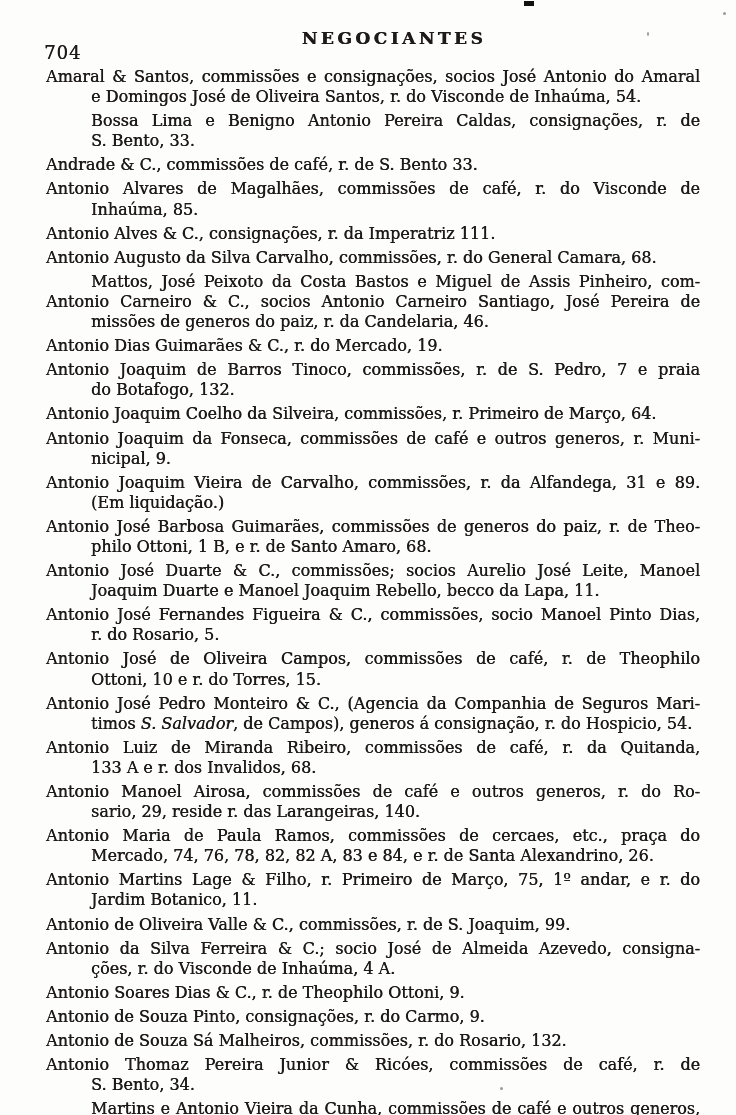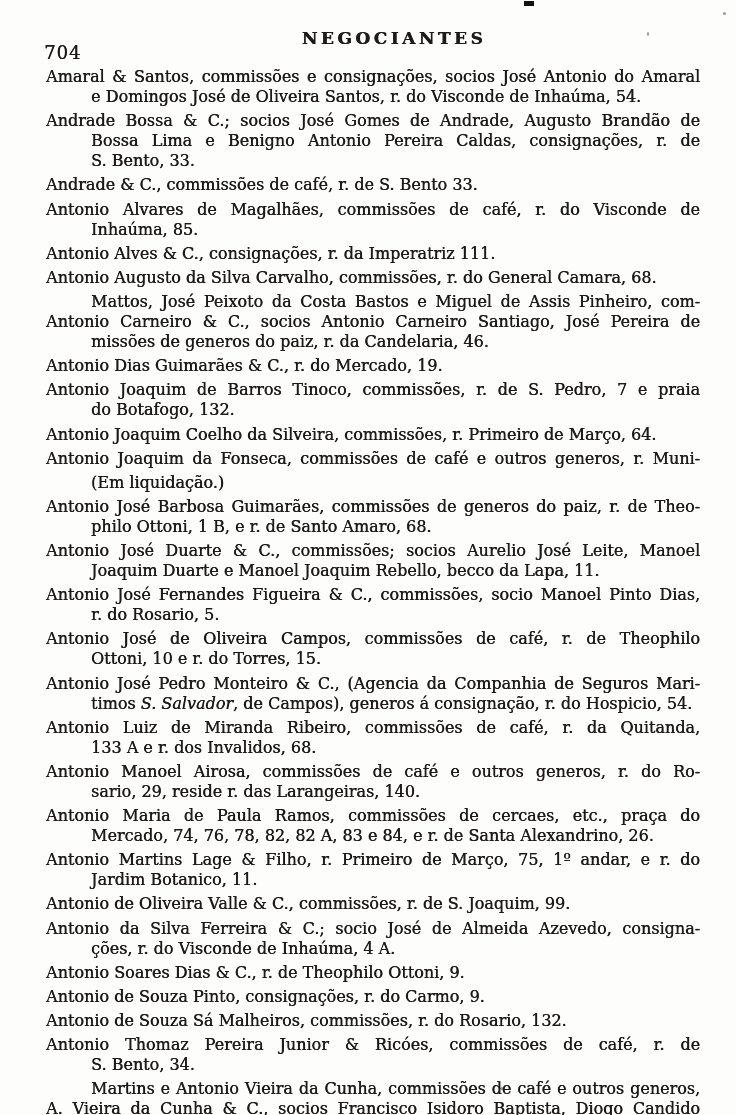--- a/index.html
+++ b/index.html
@@ -74,21 +74,20 @@
   <div class="page-number">704</div>
 
   <div class="running-header">NEGOCIANTES</div>
 
   <div class="directory">
       <div class="entry">
         <div class="line just">Amaral &amp; Santos, commissões e consignações, socios José Antonio do Amaral</div>
         <div class="line cont">e Domingos José de Oliveira Santos, r. do Visconde de Inhaúma, 54.</div>
       </div>
       <div class="entry">
-        <div class="line just">Andrade Bossa &amp; C.; socios José Gomes de Andrade, Augusto Brandão de</div>
         <div class="line cont just">Bossa Lima e Benigno Antonio Pereira Caldas, consignações, r. de</div>
         <div class="line cont">S. Bento, 33.</div>
       </div>
       <div class="entry">
         <div class="line">Andrade &amp; C., commissões de café, r. de S. Bento 33.</div>
       </div>
       <div class="entry">
         <div class="line just">Antonio Alvares de Magalhães, commissões de café, r. do Visconde de</div>
         <div class="line cont">Inhaúma, 85.</div>
       </div>
@@ -108,22 +107,24 @@
       </div>
       <div class="entry">
         <div class="line just">Antonio Joaquim de Barros Tinoco, commissões, r. de S. Pedro, 7 e praia</div>
         <div class="line cont">do Botafogo, 132.</div>
       </div>
       <div class="entry">
         <div class="line">Antonio Joaquim Coelho da Silveira, commissões, r. Primeiro de Março, 64.</div>
       </div>
       <div class="entry">
         <div class="line just">Antonio Joaquim da Fonseca, commissões de café e outros generos, r. Muni-</div>
+        <div class="line cont">nicipal, 9.</div>
       </div>
       <div class="entry">
+        <div class="line just">Antonio Joaquim Vieira de Carvalho, commissões, r. da Alfandega, 31 e 89.</div>
         <div class="line cont">(Em liquidação.)</div>
       </div>
       <div class="entry">
         <div class="line just">Antonio José Barbosa Guimarães, commissões de generos do paiz, r. de Theo-</div>
         <div class="line cont">philo Ottoni, 1 B, e r. de Santo Amaro, 68.</div>
       </div>
       <div class="entry">
         <div class="line just">Antonio José Duarte &amp; C., commissões; socios Aurelio José Leite, Manoel</div>
         <div class="line cont">Joaquim Duarte e Manoel Joaquim Rebello, becco da Lapa, 11.</div>
       </div>

